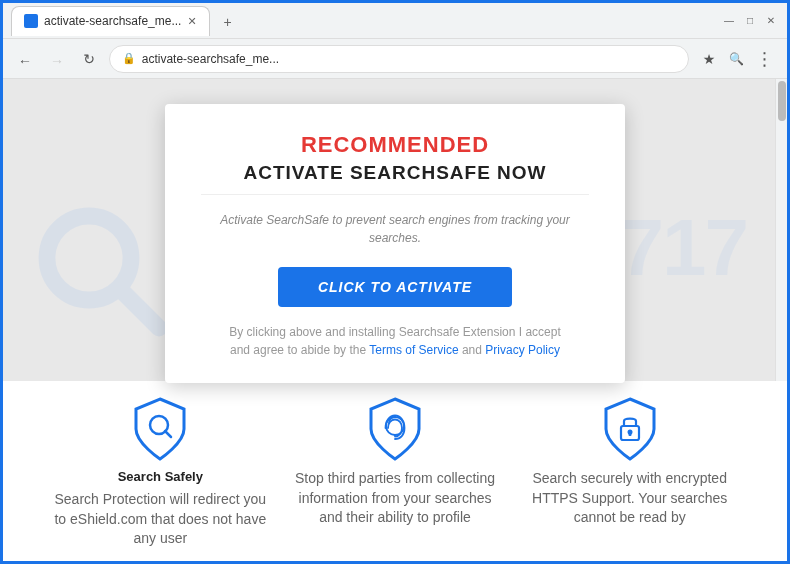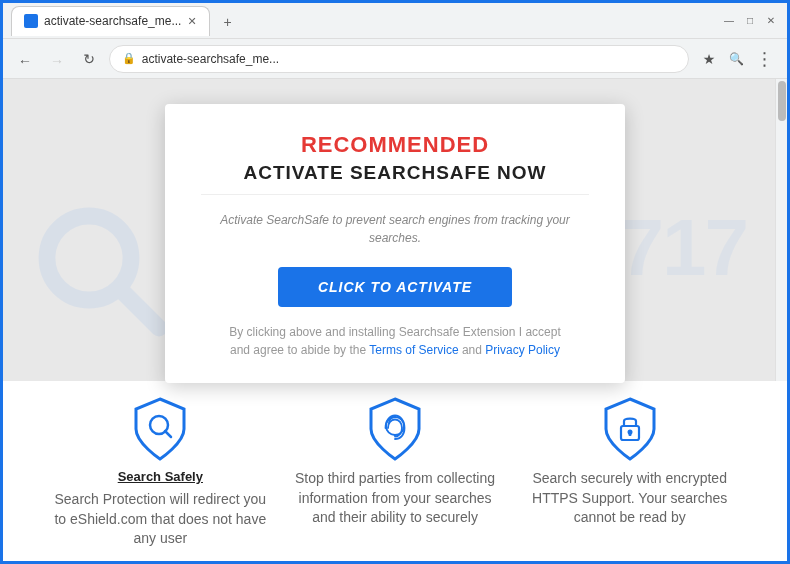--- a/index.html
+++ b/index.html
@@ -253,21 +253,20 @@
       margin: 0 auto 8px;
       width: 56px;
       height: 64px;
     }
 
     .feature-title {
       font-size: 13px;
       font-weight: 700;
       color: #222;
       margin-bottom: 6px;
-      text-decoration: underline;
     }
 
     .feature-desc {
       font-size: 14px;
       color: #666;
       line-height: 1.4;
     }
 
     
     .shield-svg {
@@ -382,21 +381,21 @@
           <svg class="shield-svg" viewBox="0 0 56 64" xmlns="http://www.w3.org/2000/svg">
             <path d="M28 2 L52 12 L52 32 C52 46 28 62 28 62 C28 62 4 46 4 32 L4 12 Z" fill="none" stroke="#1a73e8" stroke-width="3"></path>
 
             <path d="M28 20 C23 20 19 24 19 29 C19 34 23 38 28 38" fill="none" stroke="#1a73e8" stroke-width="1.8" stroke-linecap="round"></path>
             <path d="M28 20 C33 20 37 24 37 29 C37 34 33 38 28 38" fill="none" stroke="#1a73e8" stroke-width="1.8" stroke-linecap="round"></path>
             <path d="M22 26 C22 22.5 24.7 20 28 20" fill="none" stroke="#1a73e8" stroke-width="1.8" stroke-linecap="round"></path>
             <path d="M21 31 C21 26 24 22.5 28 22.5 C32 22.5 35 26 35 31 C35 36 32 39.5 28 39.5" fill="none" stroke="#1a73e8" stroke-width="1.8" stroke-linecap="round"></path>
             <path d="M18.5 31 C18.5 24 22.5 18.5 28 18.5 C33.5 18.5 37.5 24 37.5 31 C37.5 38 33.5 42 28 42" fill="none" stroke="#1a73e8" stroke-width="1.8" stroke-linecap="round"></path>
           </svg>
         </div>
-        <div class="feature-desc">Stop third parties from collecting information from your searches and their ability to securely</div>
+        <div class="feature-desc">Stop third parties from collecting information from your searches and their ability to profile</div>
       </div>
 
       <div class="feature-item">
         <div class="feature-icon">
           <svg class="shield-svg" viewBox="0 0 56 64" xmlns="http://www.w3.org/2000/svg">
             <path d="M28 2 L52 12 L52 32 C52 46 28 62 28 62 C28 62 4 46 4 32 L4 12 Z" fill="none" stroke="#1a73e8" stroke-width="3"></path>
 
             <rect x="19" y="29" width="18" height="14" rx="2" fill="none" stroke="#1a73e8" stroke-width="2.2"></rect>
 
             <path d="M22 29 L22 24 C22 20.7 34 20.7 34 24 L34 29" fill="none" stroke="#1a73e8" stroke-width="2.2"></path>

